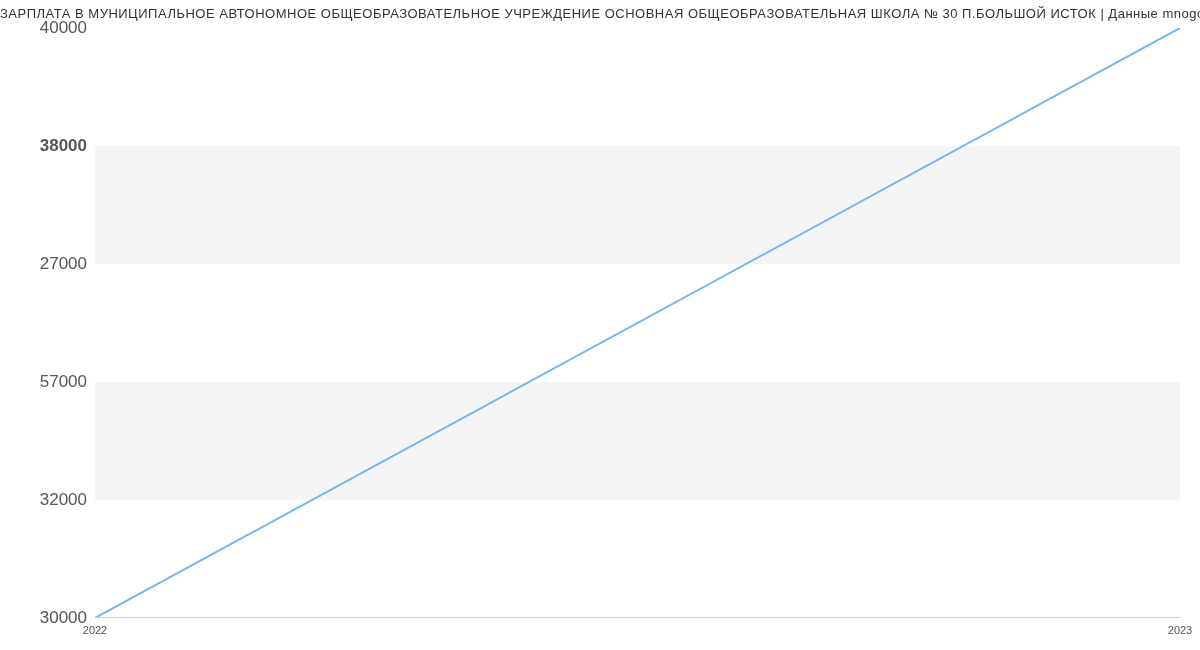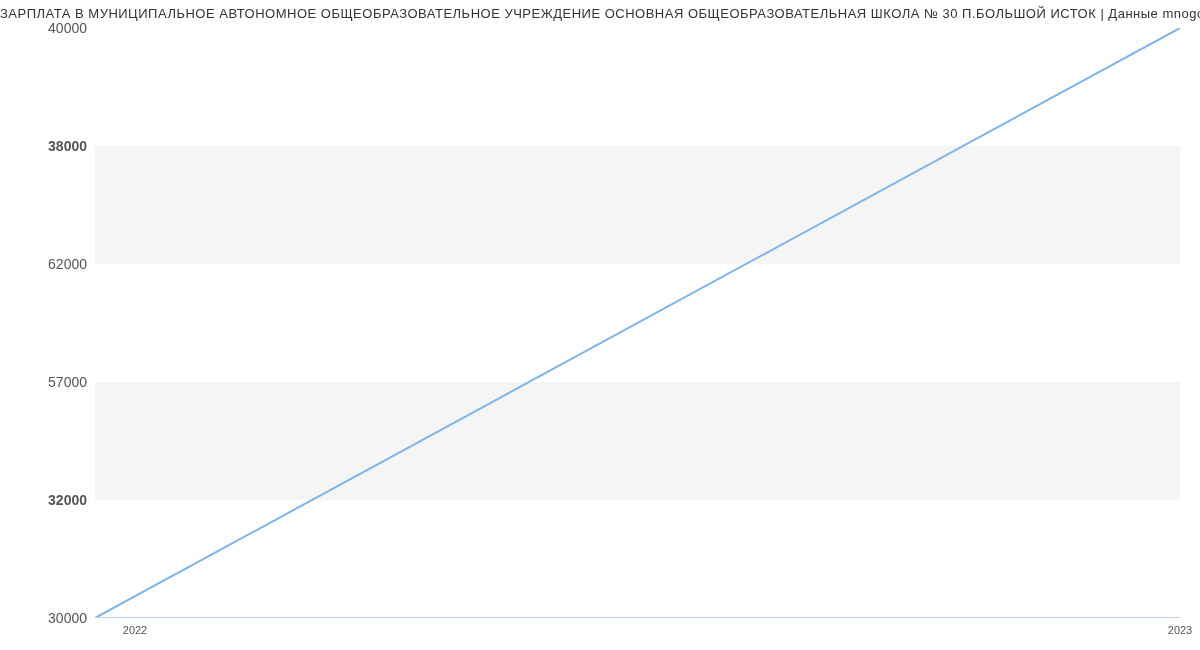--- a/index.html
+++ b/index.html
@@ -33,21 +33,21 @@
     .grid-band {
       position: absolute;
       left: 0; right: 0;
       background: #f5f5f5;
     }
     .y-tick-label {
       position: absolute;
       right: 100%;
       transform: translateY(-50%);
       padding-right: 8px;
-      font-size: 14px;
+      font-size: 17px;
       color: #555;
       text-align: right;
       white-space: nowrap;
     }
     .x-tick-label {
       position: absolute;
       top: 100%;
       transform: translateX(-50%);
       padding-top: 6px;
       font-size: 11px;
@@ -64,21 +64,21 @@
 <div class="chart-container">
   <div class="title">ЗАРПЛАТА В МУНИЦИПАЛЬНОЕ АВТОНОМНОЕ ОБЩЕОБРАЗОВАТЕЛЬНОЕ УЧРЕЖДЕНИЕ ОСНОВНАЯ ОБЩЕОБРАЗОВАТЕЛЬНАЯ ШКОЛА № 30 П.БОЛЬШОЙ ИСТОК | Данные mnogodetey.ru</div>
   <div class="plot-area" id="plot">
       <div class="grid-band" style="top: 20%; height: 20%;"></div>
       <div class="grid-band" style="top: 60%; height: 20%;"></div>
     <svg class="line-layer" id="line-layer" preserveAspectRatio="none" viewBox="0 0 100 100">
         <path d="M0 100 L100 0" class="line-path" vector-effect="non-scaling-stroke"></path>
       </svg>
     <div class="axis-line-x"></div>
   <span class="y-tick-label" style="top: 100%;">30000</span>
-      <span class="y-tick-label" style="top: 80%; font-weight: bold;">32000</span>
+      <span class="y-tick-label" style="top: 80%;">32000</span>
       <span class="y-tick-label" style="top: 60%;">57000</span>
-      <span class="y-tick-label" style="top: 40%;">62000</span>
+      <span class="y-tick-label" style="top: 40%;">27000</span>
       <span class="y-tick-label" style="top: 20%; font-weight: bold;">38000</span>
       <span class="y-tick-label" style="top: 0%;">40000</span>
-      <span class="x-tick-label" style="left: 0%; margin-left: 40px;">2022</span>
+      <span class="x-tick-label" style="left: 0%;">2022</span>
       <span class="x-tick-label" style="left: 100%;">2023</span>
     </div>
 </div>
 
 </body></html>

